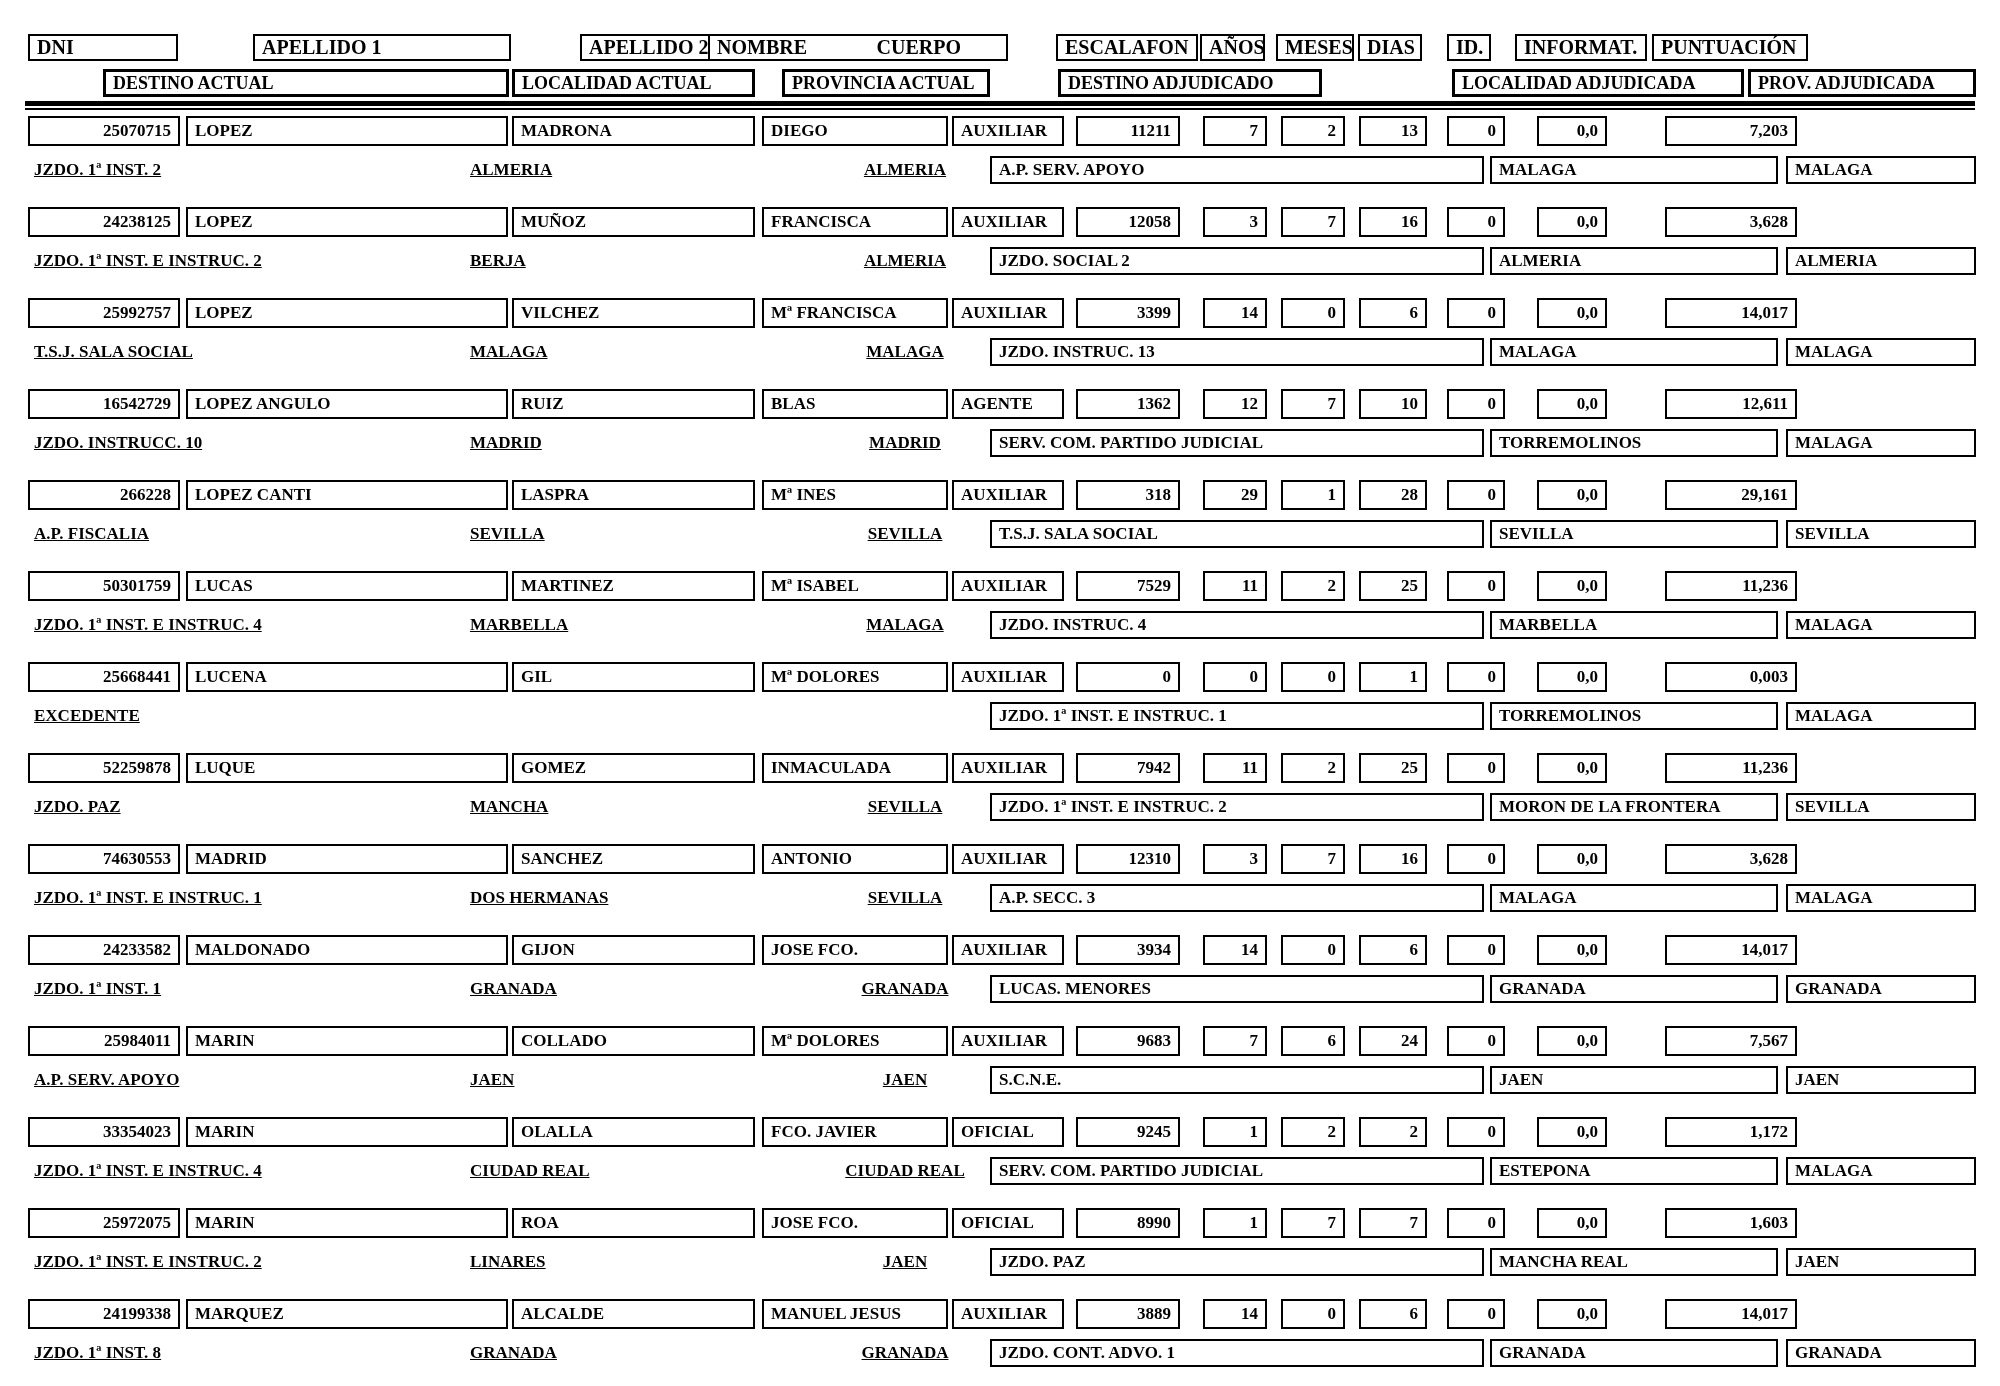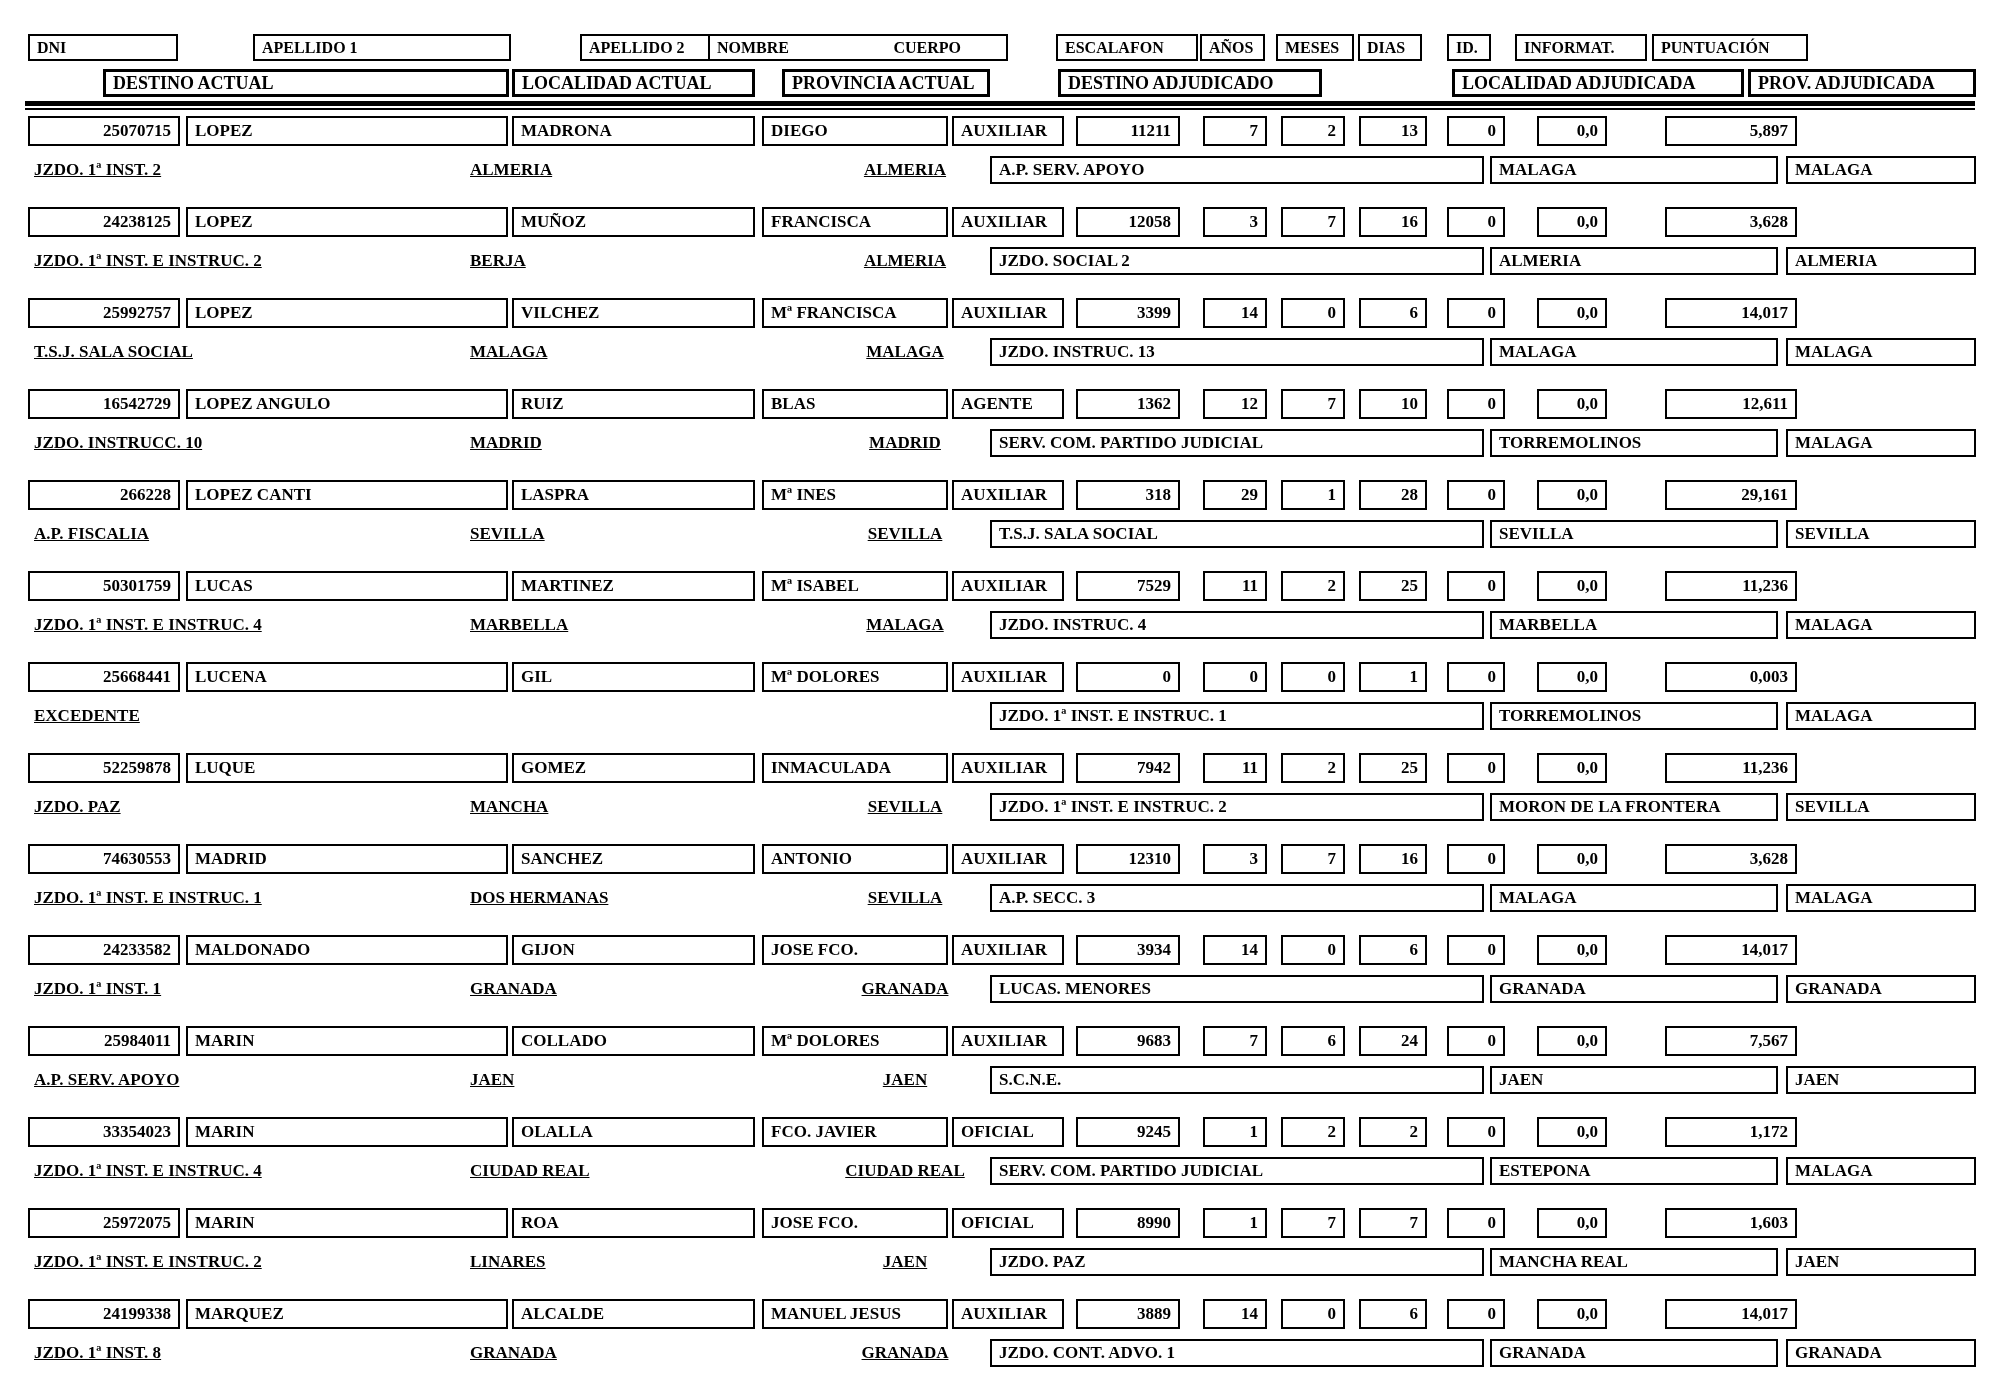--- a/index.html
+++ b/index.html
@@ -32,21 +32,21 @@
     display: flex;
     align-items: center;
     font-size: 17px;
     white-space: nowrap;
     text-decoration: underline;
   }
   .num { justify-content: flex-end; }
   .center { justify-content: center; }
 
   
-  .h1 { top: 34px; height: 27px; font-size: 16px; border-width: 2px; }
+  .h1 { top: 34px; height: 27px; font-size: 20px; border-width: 2px; }
   .h-dni    { left: 28px;   width: 150px; }
   .h-ap1    { left: 253px;  width: 258px; }
   .h-ap2    { left: 580px;  width: 163px; }
   .h-nomcue { left: 708px;  width: 300px; justify-content: space-between; padding-right: 45px; }
   .h-esc    { left: 1056px; width: 142px; }
   .h-ani    { left: 1200px; width: 65px; }
   .h-mes    { left: 1276px; width: 78px; }
   .h-dia    { left: 1358px; width: 64px; }
   .h-id     { left: 1447px; width: 44px; }
   .h-inf    { left: 1515px; width: 132px; }
@@ -129,21 +129,21 @@
     <div class="box rA c-ap1">LOPEZ</div>
     <div class="box rA c-ap2">MADRONA</div>
     <div class="box rA c-nom">DIEGO</div>
     <div class="box rA c-cue">AUXILIAR</div>
     <div class="box rA c-esc num">11211</div>
     <div class="box rA c-ani num">7</div>
     <div class="box rA c-mes num">2</div>
     <div class="box rA c-dia num">13</div>
     <div class="box rA c-id num">0</div>
     <div class="box rA c-inf num">0,0</div>
-    <div class="box rA c-pun num">5,897</div>
+    <div class="box rA c-pun num">7,203</div>
 
     <div class="plain rB c-da">JZDO. 1ª  INST. 2</div>
     <div class="plain rB c-la">ALMERIA</div>
     <div class="plain rB c-pa center">ALMERIA</div>
     <div class="box rB c-dadj">A.P. SERV. APOYO</div>
     <div class="box rB c-ladj">MALAGA</div>
     <div class="box rB c-padj">MALAGA</div>
   </div>
 
   <div class="record">

